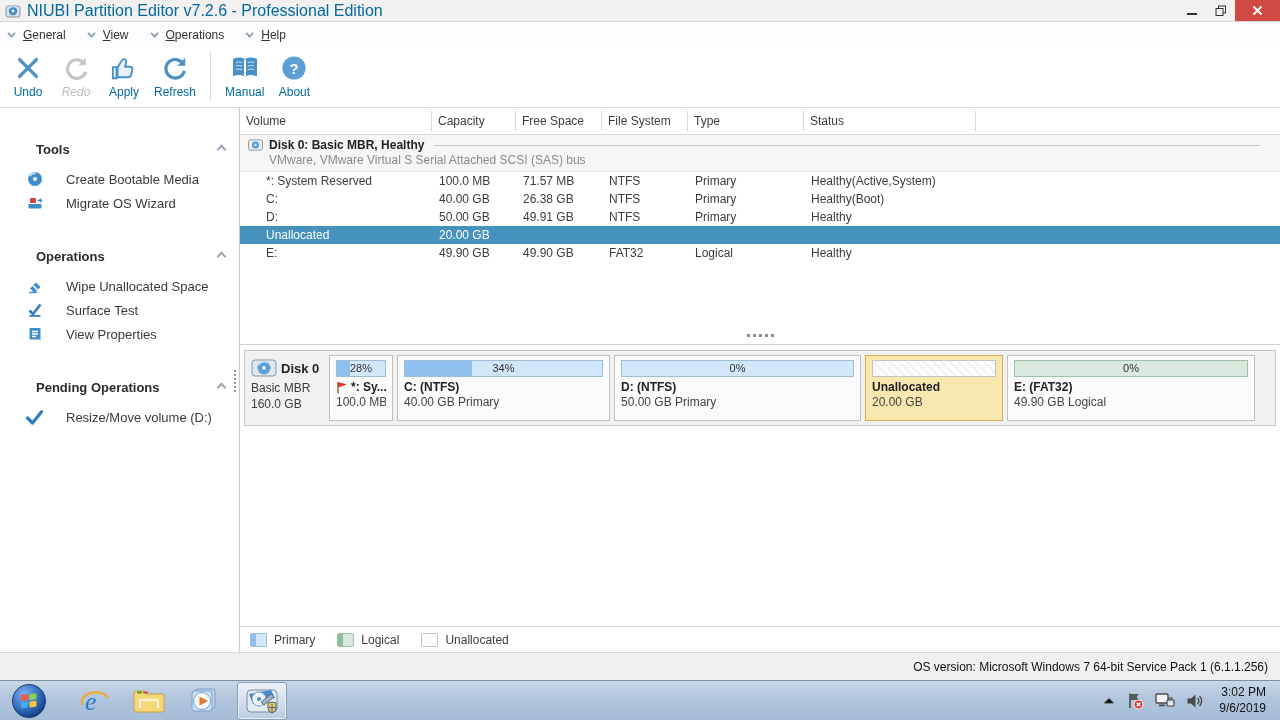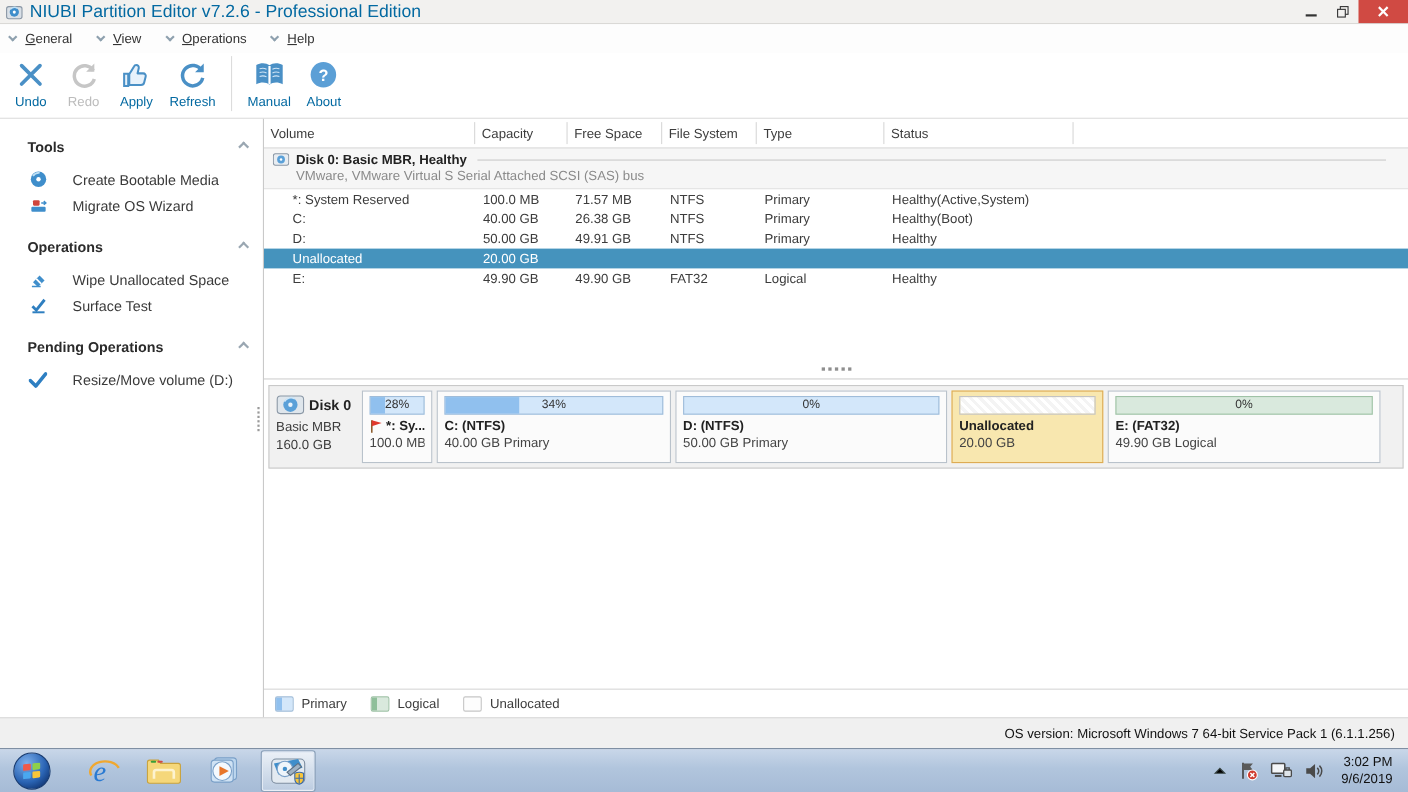--- a/index.html
+++ b/index.html
@@ -21,27 +21,27 @@
   .menu-item { display:flex; align-items:center; margin-right:24px; cursor:default; }
   .chev-down { width:6px; height:6px; border-left:2px solid #8ea0ae; border-bottom:2px solid #8ea0ae; transform:rotate(-45deg) translateY(-2px); margin-right:7px; }
   .menu-item .lbl { color:#333; }
   .menu-item .lbl u { text-decoration:underline; }
 
   
   .toolbar { height:60px; background:#fff; border-bottom:1px solid #dcdcdc; display:flex; align-items:flex-start; padding-left:4px; flex:0 0 60px; }
   .tb-btn { min-width:48px; padding:4px 6px 0 6px; display:flex; flex-direction:column; align-items:center; }
   .tb-btn .ic { height:32px; display:flex; align-items:center; justify-content:center; }
   .tb-btn .tl { margin-top:1px; color:#0369a1; }
-  .tb-btn.disabled .tl { color:#bcbcbc; }
+  .tb-btn.disabled .tl { color:#bcbcbc;font-style:italic; }
   .tb-sep { width:1px; background:#dcdcdc; height:50px; margin:3px 8px 0 8px; }
 
   
   .main { flex:1 1 auto; display:flex; min-height:0; }
   .sidebar { width:240px; flex:0 0 240px; border-right:1px solid #c9c9c9; position:relative; }
-  .sec-head { display:flex; align-items:center; padding:0 14px 0 25px; margin-top:18px; margin-bottom:10px; }
+  .sec-head { display:flex; align-items:center; padding:0 14px 0 36px; margin-top:34px; margin-bottom:10px; }
   .sec-head .t { font-weight:bold; font-size:13px; color:#2b2b2b; }
   .chev-up { width:7px; height:7px; border-left:2px solid #9aa7b2; border-bottom:2px solid #9aa7b2; transform:rotate(135deg); margin-left:auto; }
   .side-item { height:24px; display:flex; align-items:center; padding-left:26px; }
   .side-item .ic { width:17px; height:17px; display:flex; align-items:center; justify-content:center; }
   .side-item .lb { margin-left:23px; font-size:13px; color:#3a3a3a; }
   .side-grip { position:absolute; right:3px; top:262px; display:flex; flex-direction:column; gap:2px; }
   .side-grip i { width:2px; height:2px; background:#9a9a9a; }
 
   
   .content { flex:1 1 auto; display:flex; flex-direction:column; min-width:0; }
@@ -258,20 +258,30 @@
         </div>
         <div class="side-item">
           <span class="ic">
             <svg width="16" height="16" viewBox="0 0 16 16">
               <path d="M2.5 8.5 L6 12 L13.5 2.5" stroke="#2f7fc0" stroke-width="2.6" fill="none"></path>
               <rect x="2.5" y="13" width="11" height="1.8" fill="#2f7fc0"></rect>
             </svg>
           </span>
           <span class="lb">Surface Test</span>
         </div>
+        <div class="side-item">
+          <span class="ic">
+            <svg width="16" height="16" viewBox="0 0 16 16">
+              <rect x="2.5" y="2" width="11" height="11.5" rx="1.2" fill="#3f8ecb"></rect>
+              <path d="M5 5.5 h6 M5 8 h6 M5 10.5 h4" stroke="#fff" stroke-width="1.3"></path>
+              <path d="M10.5 11.5 l3.5 2.5 -1 1 z" fill="#8ab6dc"></path>
+            </svg>
+          </span>
+          <span class="lb">View Properties</span>
+        </div>
         <div class="sec-head">
           <span class="t">Pending Operations</span>
           <span class="chev-up"></span>
         </div>
         <div class="side-item">
           <span class="ic">
             <svg width="17" height="15" viewBox="0 0 17 15">
               <path d="M1.5 8 L6.5 13 L15.5 1.8" stroke="#2e7fc2" stroke-width="3.2" fill="none" stroke-linecap="round" stroke-linejoin="round"></path>
             </svg>
           </span>

